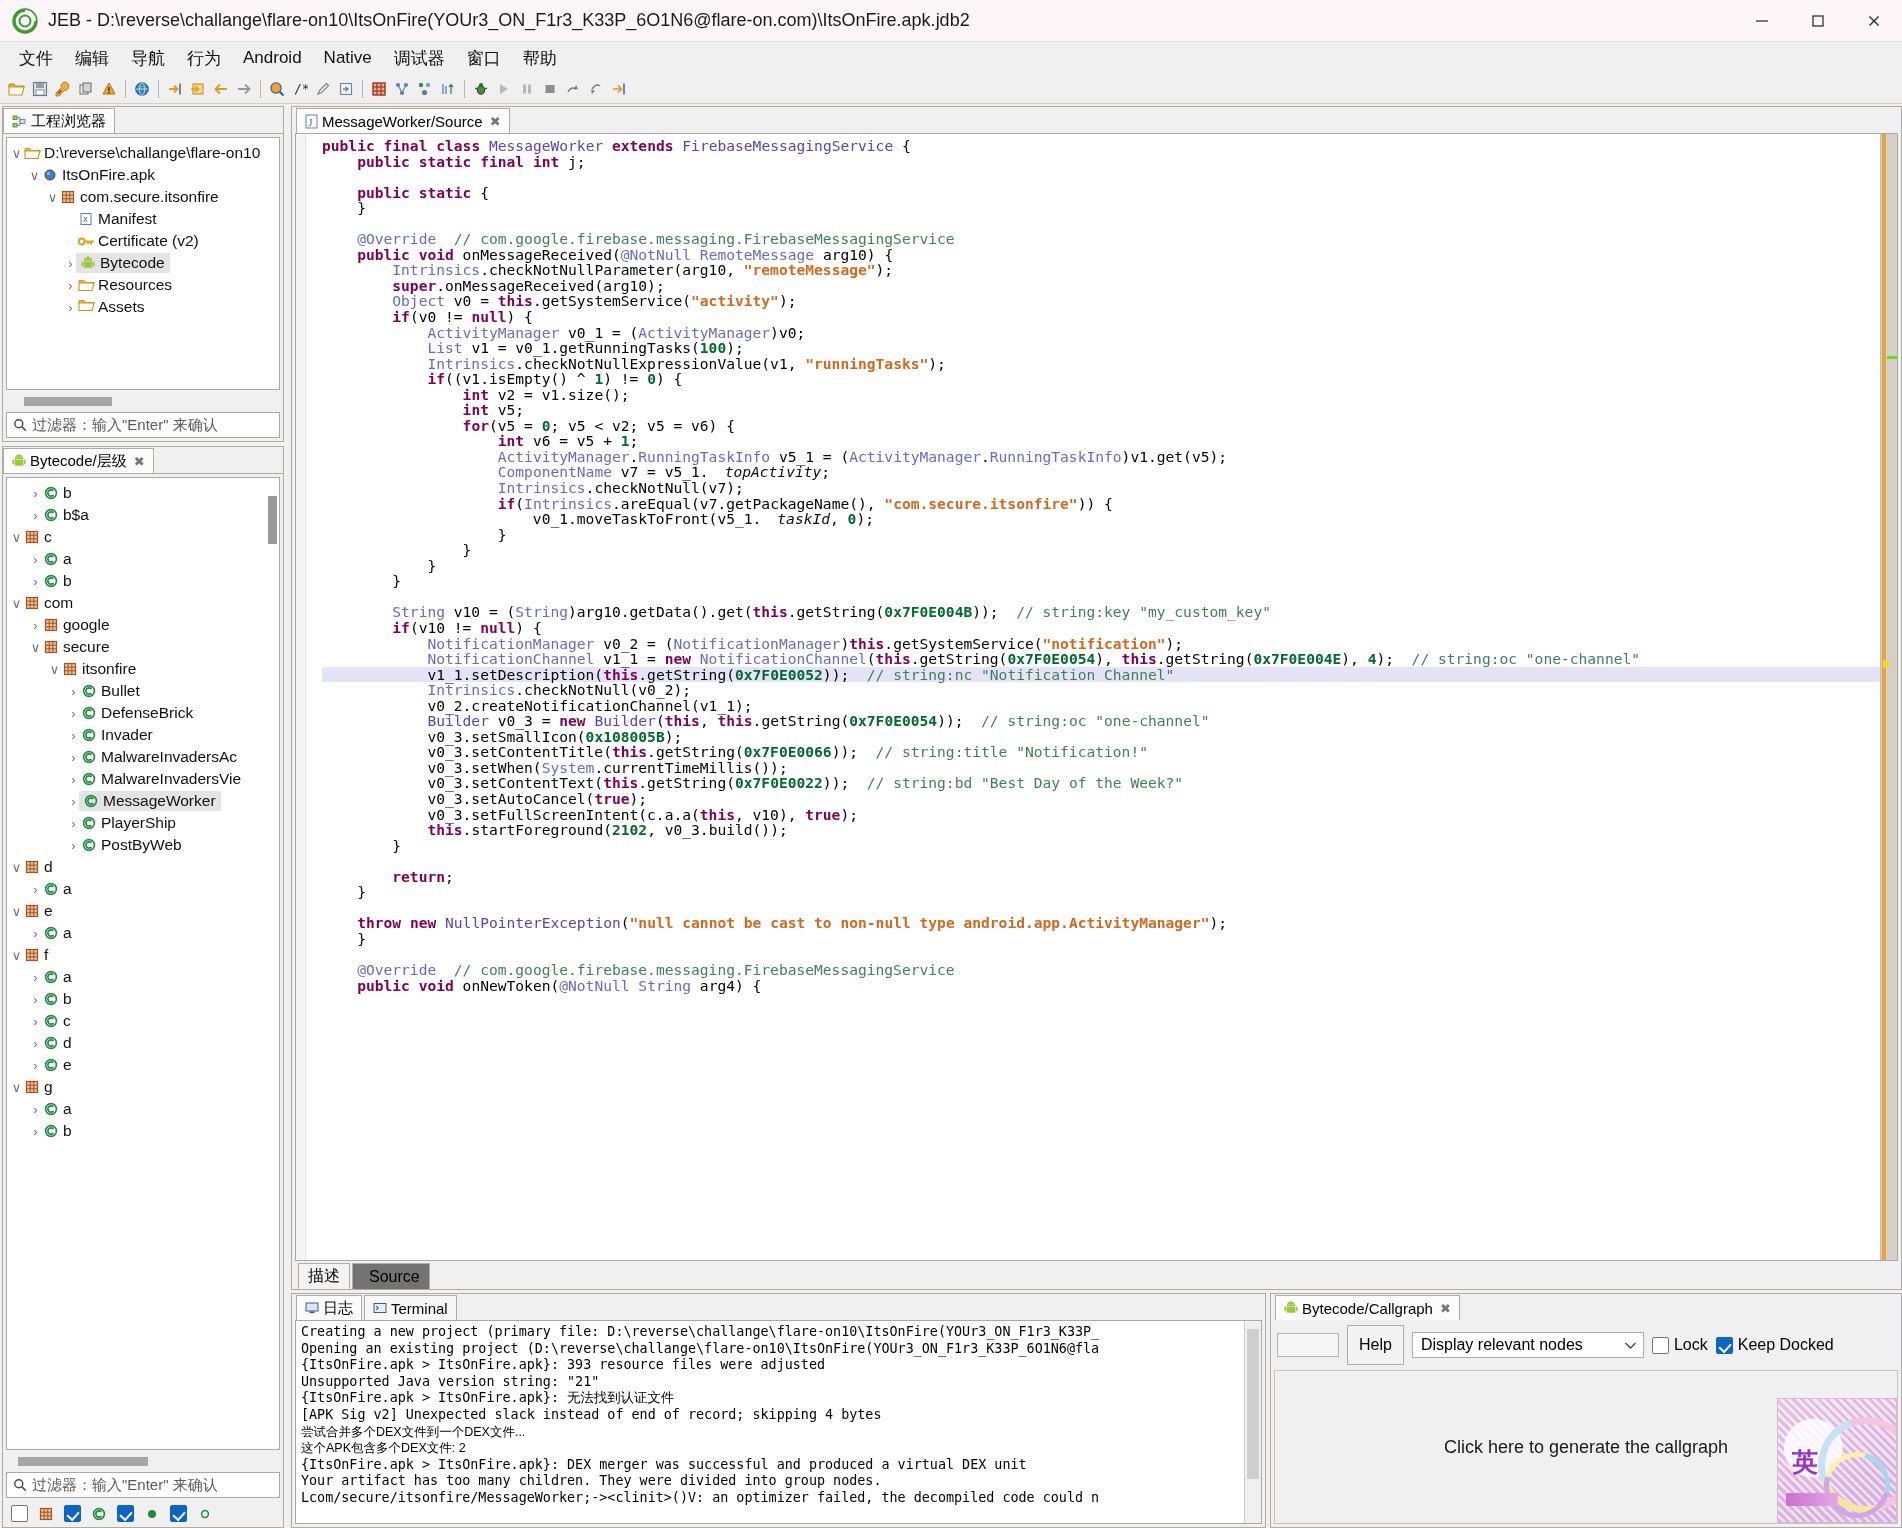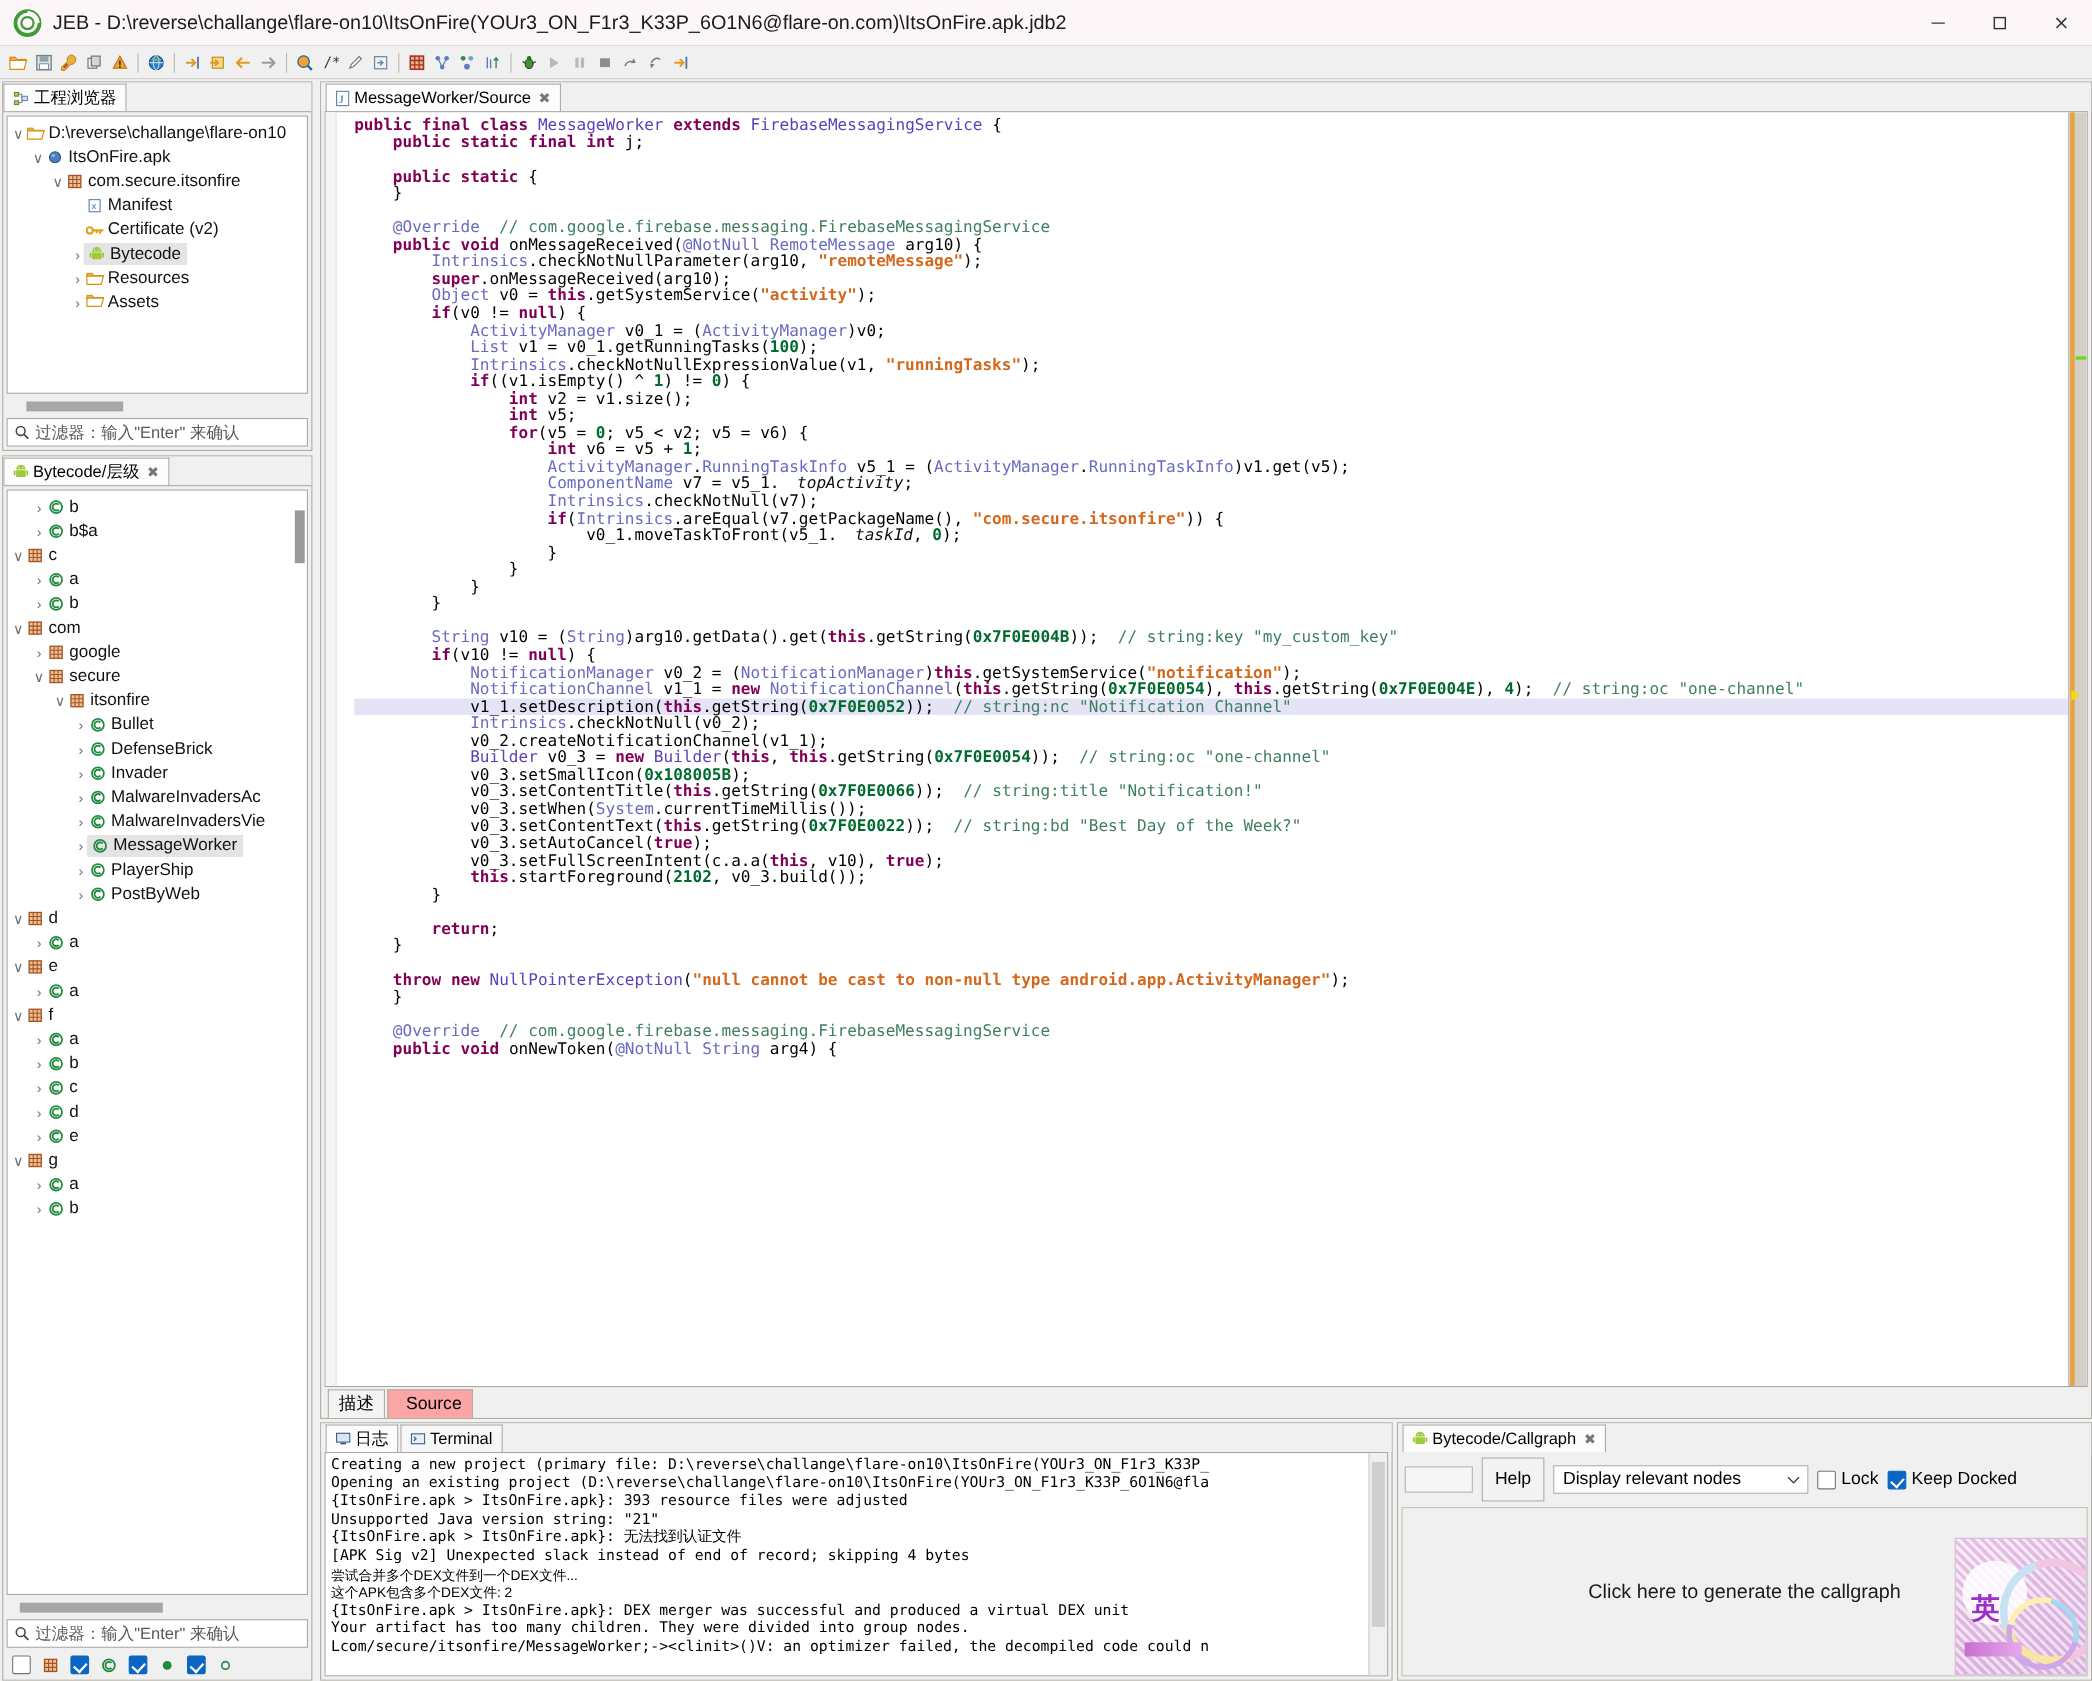--- a/index.html
+++ b/index.html
@@ -273,21 +273,21 @@
   .editor-tabs-bottom {
     display: flex; height: 28px; align-items: flex-end;
     padding: 2px 0 0 6px; flex: 0 0 auto;
   }
   .etab {
     height: 26px; display:flex; align-items:center;
     padding: 0 9px; font-size: 16px;
     border: 1px solid #b0aca4; border-bottom: none;
     background: #f3f3f3; margin-right: 2px;
   }
-  .etab.active { background: #fca5a5; padding-left: 16px; }
+  .etab.active { background: #737373; padding-left: 16px; }
 
   
   .bottom-area {
     height: 238px;
     flex: 0 0 238px;
     display: flex;
     min-height: 0;
     padding-top: 3px;
   }
   .log-panel {
@@ -465,20 +465,31 @@
       </div>
       <div class="win-btn close">
         <svg width="16" height="16" viewBox="0 0 16 16">
             <line x1="3.5" y1="3.5" x2="12.5" y2="12.5" stroke="#333" stroke-width="1.4"></line>
             <line x1="12.5" y1="3.5" x2="3.5" y2="12.5" stroke="#333" stroke-width="1.4"></line>
           </svg>
       </div>
     </div>
   </div>
 
+  <div class="menubar">
+    <div class="menu-item">文件</div>
+    <div class="menu-item">编辑</div>
+    <div class="menu-item">导航</div>
+    <div class="menu-item">行为</div>
+    <div class="menu-item">Android</div>
+    <div class="menu-item">Native</div>
+    <div class="menu-item">调试器</div>
+    <div class="menu-item">窗口</div>
+    <div class="menu-item">帮助</div>
+  </div>
 
   <div class="toolbar">
     <div class="tb-icon">
       <svg width="18" height="16" viewBox="0 0 18 16">
           <path d="M1 3h5l1.6 2H16v2H1z" fill="#f0a830" stroke="#c07a10" stroke-width=".8"></path>
           <path d="M1 6h15l-2 8H1z" fill="#fff" stroke="#d8920f" stroke-width="1.1"></path>
         </svg>
     </div>
     <div class="tb-icon">
       <svg width="16" height="16" viewBox="0 0 16 16">

